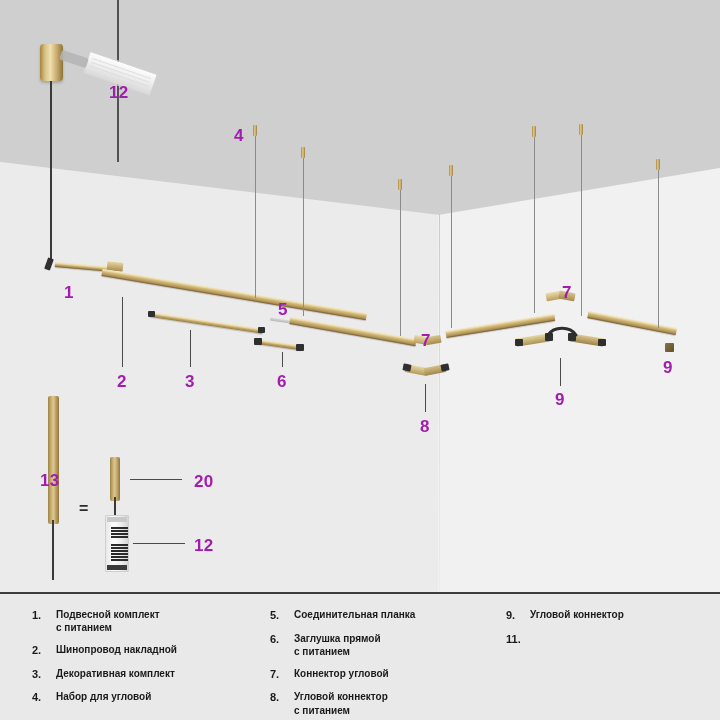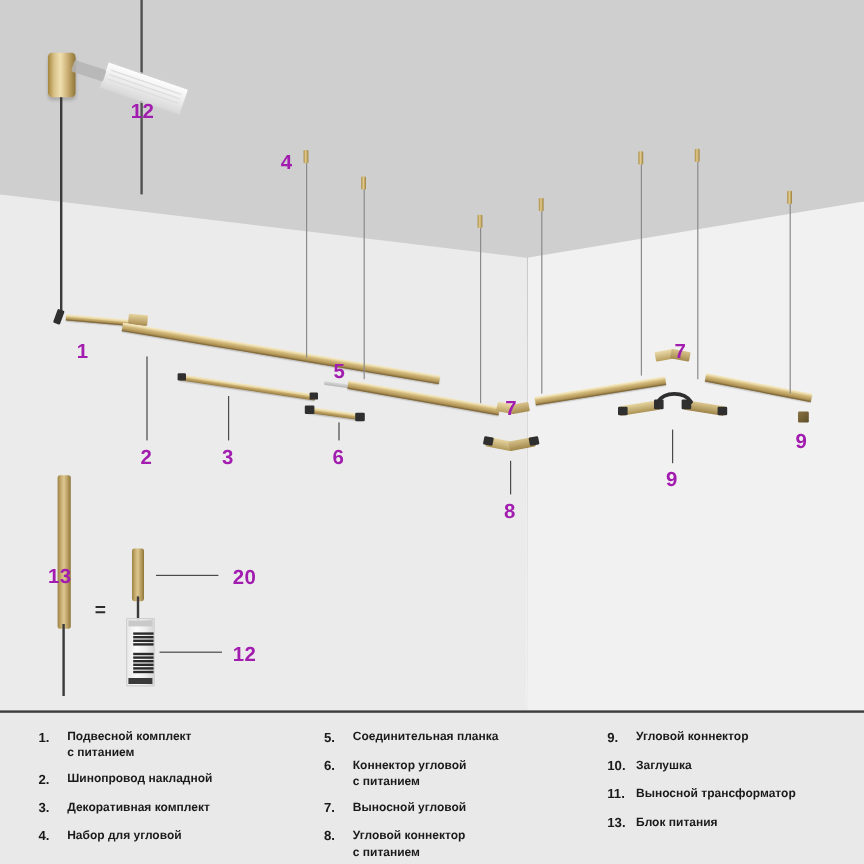--- a/index.html
+++ b/index.html
@@ -331,49 +331,40 @@
         </div>
       </div>
 
       <div class="col c2">
         <div class="lrow">
           <div class="lnum">5.</div>
           <div class="ltext">Соединительная планка</div>
         </div>
         <div class="lrow">
           <div class="lnum">6.</div>
-          <div class="ltext">Коннектор угловой
+          <div class="ltext">Заглушка прямой
 с питанием</div>
         </div>
         <div class="lrow">
           <div class="lnum">7.</div>
-          <div class="ltext">Выносной угловой</div>
+          <div class="ltext">Коннектор угловой</div>
         </div>
         <div class="lrow">
           <div class="lnum">8.</div>
           <div class="ltext">Угловой коннектор
 с питанием</div>
         </div>
       </div>
 
       <div class="col c3">
         <div class="lrow">
           <div class="lnum">9.</div>
           <div class="ltext">Угловой коннектор</div>
         </div>
         <div class="lrow">
-          <div class="lnum">10.</div>
-          <div class="ltext">Заглушка</div>
-        </div>
-        <div class="lrow">
           <div class="lnum">11.</div>
-          <div class="ltext">Выносной трансформатор</div>
-        </div>
-        <div class="lrow">
-          <div class="lnum">13.</div>
-          <div class="ltext">Блок питания</div>
         </div>
       </div>
 
     </div>
   </div>
 
 </div>
 
 </body></html>

